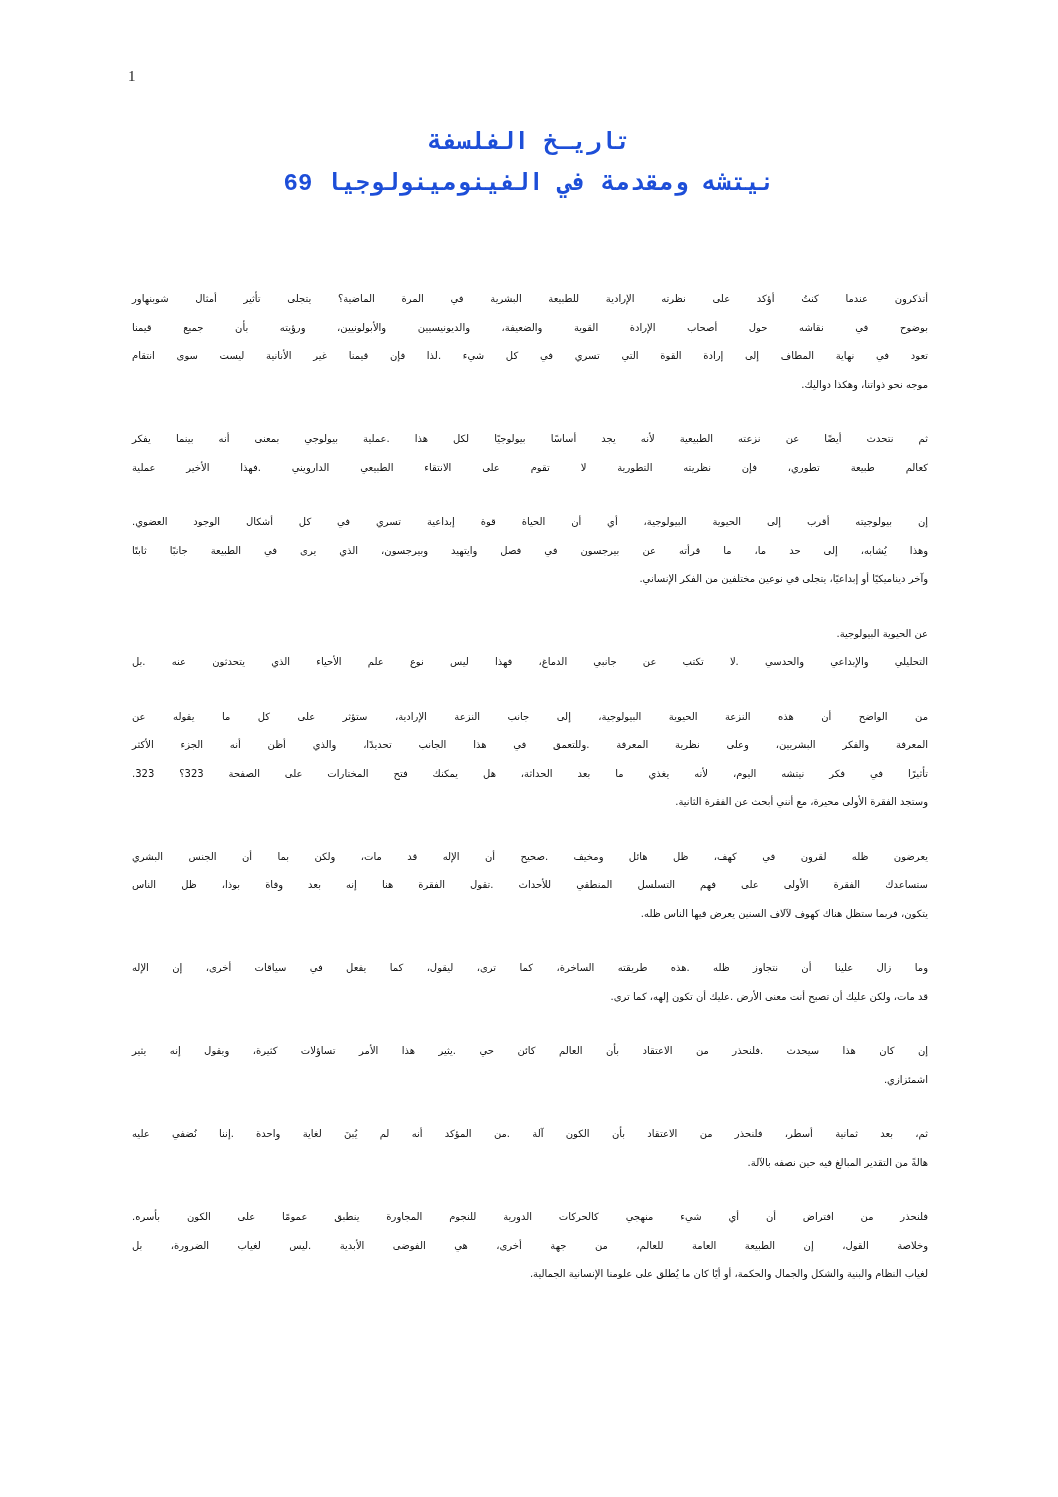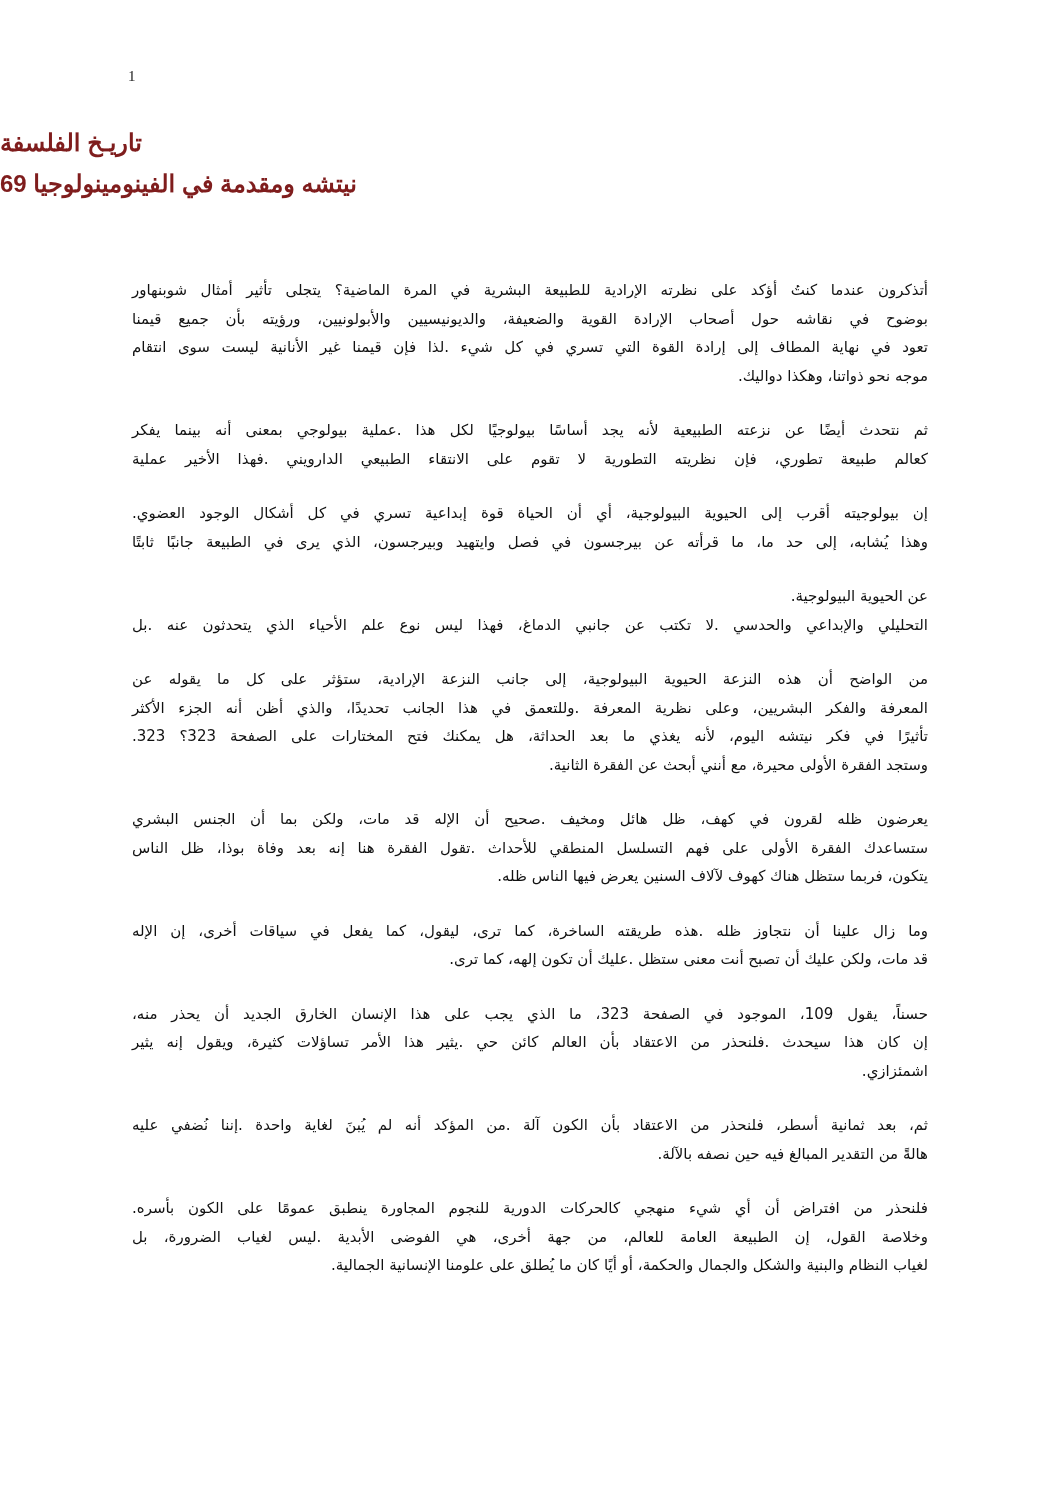--- a/index.html
+++ b/index.html
@@ -3,29 +3,29 @@
 <meta charset="utf-8">
 <style>
   html, body { margin:0; padding:0; background:#ffffff; }
   body { width:1058px; height:1497px; position:relative; overflow:hidden; color:#111; }
   .page-number {
     position:absolute; left:128px; top:68px;
     font-family:"Liberation Serif", serif; font-size:15px; color:#222;
   }
   .title-block {
     position:absolute; left:0; right:0; top:122px;
-    text-align:left; direction:rtl;
-    font-family:Liberation Sans, sans-serif; font-weight:bold;
-    font-size:24px; line-height:41px; color:#7f1d1d;
+    text-align:center; direction:rtl;
+    font-family:Liberation Mono, monospace; font-weight:bold;
+    font-size:24px; line-height:41px; color:#1d4ed8;
   }
   .title-block div { white-space:nowrap; }
   .body {
-    position:absolute; left:132px; width:796px; top:276px;
+    position:absolute; left:132px; width:796px; top:285px;
     direction:rtl; text-align:right;
-    font-family:"DejaVu Sans", sans-serif; font-size:15px; line-height:28.5px; color:#111;
+    font-family:"DejaVu Sans", sans-serif; font-size:10px; line-height:28.5px; color:#111;
   }
   .para { margin:0 0 26px 0; }
   .line { display:block; white-space:nowrap; text-align:justify; text-align-last:justify; }
   .line.last { text-align-last:right; }
 </style>
 </head>
 <body>
 
 <div>
   <div class="page-number">1</div>
@@ -42,42 +42,42 @@
       <span class="line">تعود في نهاية المطاف إلى إرادة القوة التي تسري في كل شيء .لذا فإن قيمنا غير الأنانية ليست سوى انتقام</span>
       <span class="line last">موجه نحو ذواتنا، وهكذا دواليك.</span>
     </p>
     <p class="para">
       <span class="line">ثم نتحدث أيضًا عن نزعته الطبيعية لأنه يجد أساسًا بيولوجيًا لكل هذا .عملية بيولوجي بمعنى أنه بينما يفكر</span>
       <span class="line">كعالم طبيعة تطوري، فإن نظريته التطورية لا تقوم على الانتقاء الطبيعي الدارويني .فهذا الأخير عملية</span>
     </p>
     <p class="para">
       <span class="line">إن بيولوجيته أقرب إلى الحيوية البيولوجية، أي أن الحياة قوة إبداعية تسري في كل أشكال الوجود العضوي.</span>
       <span class="line">وهذا يُشابه، إلى حد ما، ما قرأته عن بيرجسون في فصل وايتهيد وبيرجسون، الذي يرى في الطبيعة جانبًا ثابتًا</span>
+      <span class="line last">وآخر ديناميكيًا أو إبداعيًا، يتجلى في نوعين مختلفين من الفكر الإنساني.</span>
     </p>
     <p class="para">
       <span class="line last">عن الحيوية البيولوجية.</span>
       <span class="line">التحليلي والإبداعي والحدسي  .لا تكتب عن جانبي الدماغ، فهذا ليس نوع علم الأحياء الذي يتحدثون عنه .بل</span>
     </p>
     <p class="para">
       <span class="line">من الواضح أن هذه النزعة الحيوية البيولوجية، إلى جانب النزعة الإرادية، ستؤثر على كل ما يقوله عن</span>
       <span class="line">المعرفة والفكر البشريين، وعلى نظرية المعرفة .وللتعمق في هذا الجانب تحديدًا، والذي أظن أنه الجزء الأكثر</span>
       <span class="line">تأثيرًا في فكر نيتشه اليوم، لأنه يغذي ما بعد الحداثة، هل يمكنك فتح المختارات على الصفحة 323؟ 323.</span>
       <span class="line last">وستجد الفقرة الأولى محيرة، مع أنني أبحث عن الفقرة الثانية.</span>
     </p>
     <p class="para">
       <span class="line">يعرضون ظله لقرون في كهف، ظل هائل ومخيف .صحيح أن الإله قد مات، ولكن بما أن الجنس البشري</span>
       <span class="line">ستساعدك الفقرة الأولى على فهم التسلسل المنطقي للأحداث .تقول الفقرة هنا إنه بعد وفاة بوذا، ظل الناس</span>
       <span class="line last">يتكون، فربما ستظل هناك كهوف لآلاف السنين يعرض فيها الناس ظله.</span>
     </p>
     <p class="para">
       <span class="line">وما زال علينا أن نتجاوز ظله .هذه طريقته الساخرة، كما ترى، ليقول، كما يفعل في سياقات أخرى، إن الإله</span>
-      <span class="line last">قد مات، ولكن عليك أن تصبح أنت معنى ستظل .عليك أن تكون إلهه، كما ترى.</span>
+      <span class="line last">قد مات، ولكن عليك أن تصبح أنت معنى الأرض .عليك أن تكون إلهه، كما ترى.</span>
     </p>
     <p class="para">
-      <span class="line">حسناً، يقول 109، الموجود في الصفحة 323، ما الذي يجب على هذا الإنسان الخارق الجديد أن يحذر منه،</span>
       <span class="line">إن كان هذا سيحدث .فلنحذر من الاعتقاد بأن العالم كائن حي .يثير هذا الأمر تساؤلات كثيرة، ويقول إنه يثير</span>
       <span class="line last">اشمئزازي.</span>
     </p>
     <p class="para">
       <span class="line">ثم، بعد ثمانية أسطر، فلنحذر من الاعتقاد بأن الكون آلة .من المؤكد أنه لم يُبنَ لغاية واحدة .إننا نُضفي عليه</span>
       <span class="line last">هالةً من التقدير المبالغ فيه حين نصفه بالآلة.</span>
     </p>
     <p class="para">
       <span class="line">فلنحذر من افتراض أن أي شيء منهجي كالحركات الدورية للنجوم المجاورة ينطبق عمومًا على الكون بأسره.</span>
       <span class="line">وخلاصة القول، إن الطبيعة العامة للعالم، من جهة أخرى، هي الفوضى الأبدية .ليس لغياب الضرورة، بل</span>

